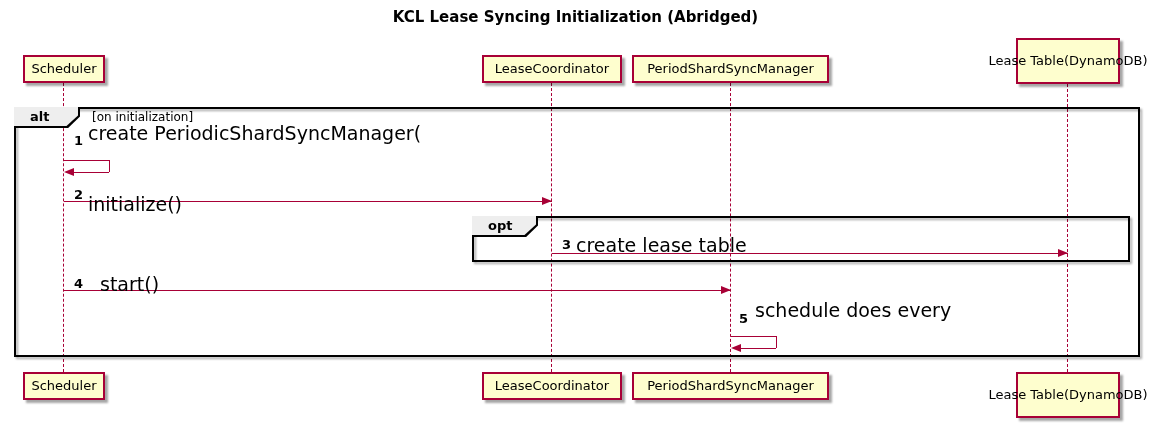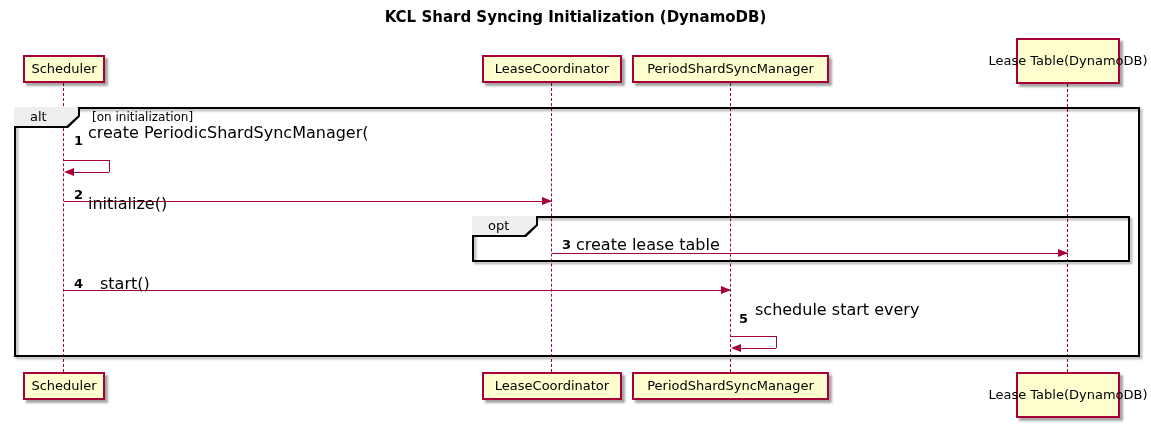--- a/index.html
+++ b/index.html
@@ -36,48 +36,48 @@
     filter:drop-shadow(2px 2px 1px rgba(0,0,0,0.35));z-index:2;
   }
   .tab-outer{
     position:absolute;width:66px;height:21px;background:var(--frame-border);
     clip-path:polygon(0 0,100% 0,100% 45%,82% 100%,0 100%);z-index:3;
   }
   .tab-inner{
     position:absolute;left:0;top:0;width:64px;height:19px;background:var(--frame-tab-fill);
     clip-path:polygon(0 0,100% 0,100% 45%,82% 100%,0 100%);
     display:flex;align-items:center;padding-left:16px;box-sizing:border-box;
-    font-weight:normal;font-size:13px;
+    font-weight:bold;font-size:13px;
   }
   .condition{
     position:absolute;font-size:12px;font-weight:normal;white-space:nowrap;z-index:3;
   }
   .mtext{
-    position:absolute;font-size:16px;line-height:16px;white-space:nowrap;z-index:4;
+    position:absolute;font-size:19px;line-height:16px;white-space:nowrap;z-index:4;
   }
   .mnum{position:absolute;font-size:13px;font-weight:bold;z-index:4;}
   .mline{position:absolute;height:0;border-top:1px solid var(--arrow);z-index:3;}
   .vline{position:absolute;width:0;border-left:1px solid var(--arrow);z-index:3;}
   .ahead-r{
     position:absolute;width:0;height:0;z-index:4;
     border-top:4px solid transparent;border-bottom:4px solid transparent;
     border-left:10px solid var(--arrow);
   }
   .ahead-l{
     position:absolute;width:0;height:0;z-index:4;
     border-top:4px solid transparent;border-bottom:4px solid transparent;
     border-right:10px solid var(--arrow);
   }
 </style>
 </head>
 <body>
 
 <div class="canvas">
 
-  <div class="title">KCL Shard Syncing Initialization (DynamoDB)</div>
+  <div class="title">KCL Lease Syncing Initialization (Abridged)</div>
 
   <div class="lifeline" style="left:63px;top:83px;height:289px"></div>
   <div class="lifeline" style="left:551px;top:83px;height:289px"></div>
   <div class="lifeline" style="left:730px;top:83px;height:289px"></div>
   <div class="lifeline" style="left:1067px;top:84px;height:288px"></div>
 
   <div class="pbox" style="left:23px;top:55px;width:82px;height:28px">
     <span>Scheduler</span>
   </div>
   <div class="pbox" style="left:482px;top:55px;width:140px;height:28px">
@@ -122,21 +122,21 @@
   <div class="mtext" style="left:576px;top:237px">create lease table</div>
   <div class="mline" style="left:552px;top:253px;width:516px"></div>
   <div class="ahead-r" style="left:1058px;top:249px"></div>
 
   <div class="mnum" style="left:74px;top:276px">4</div>
   <div class="mtext" style="left:100px;top:276px">start()</div>
   <div class="mline" style="left:64px;top:290px;width:667px"></div>
   <div class="ahead-r" style="left:721px;top:286px"></div>
 
   <div class="mnum" style="left:739px;top:311px">5</div>
-  <div class="mtext" style="left:755px;top:302px">schedule start every</div>
+  <div class="mtext" style="left:755px;top:302px">schedule does every</div>
   <div class="mline" style="left:731px;top:336px;width:45px"></div>
   <div class="vline" style="left:776px;top:336px;height:12px"></div>
   <div class="mline" style="left:739px;top:348px;width:37px"></div>
   <div class="ahead-l" style="left:731px;top:344px"></div>
 
   <div class="pbox" style="left:23px;top:372px;width:82px;height:28px">
     <span>Scheduler</span>
   </div>
   <div class="pbox" style="left:482px;top:372px;width:140px;height:28px">
     <span>LeaseCoordinator</span>

